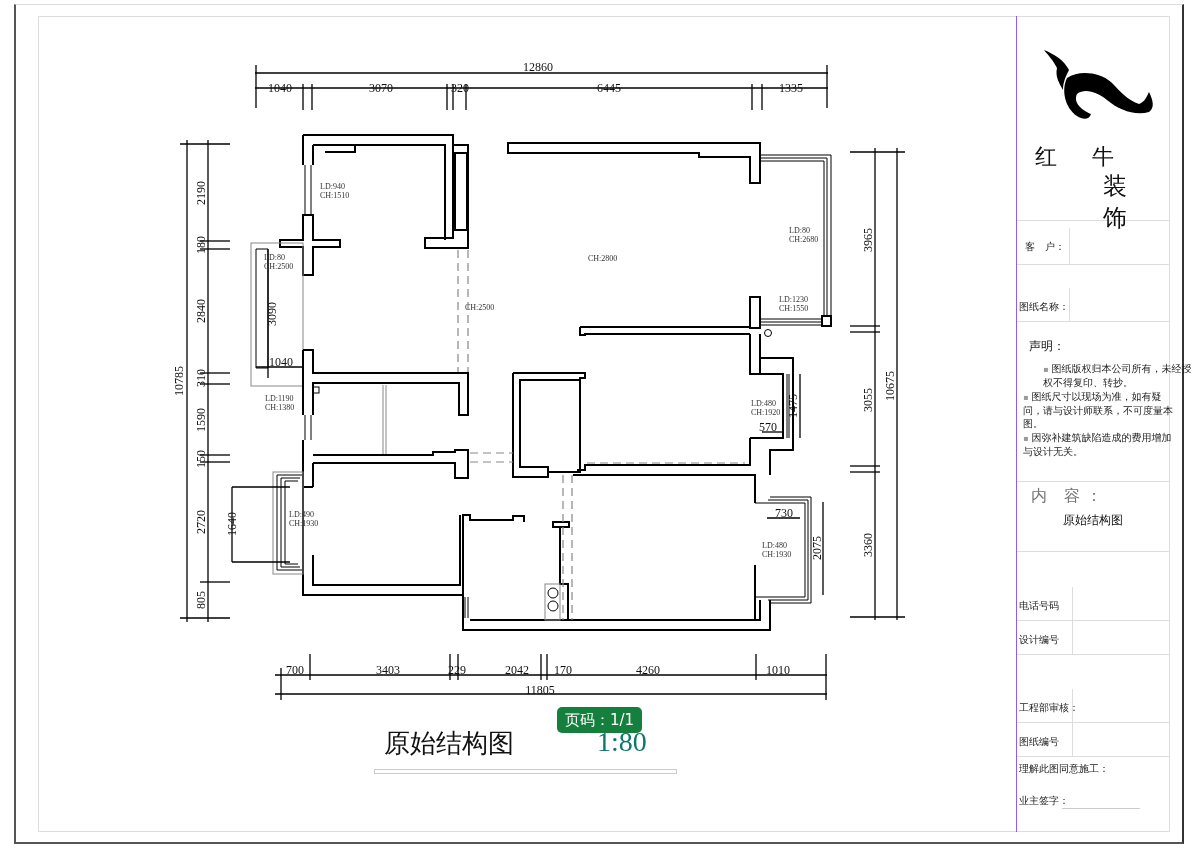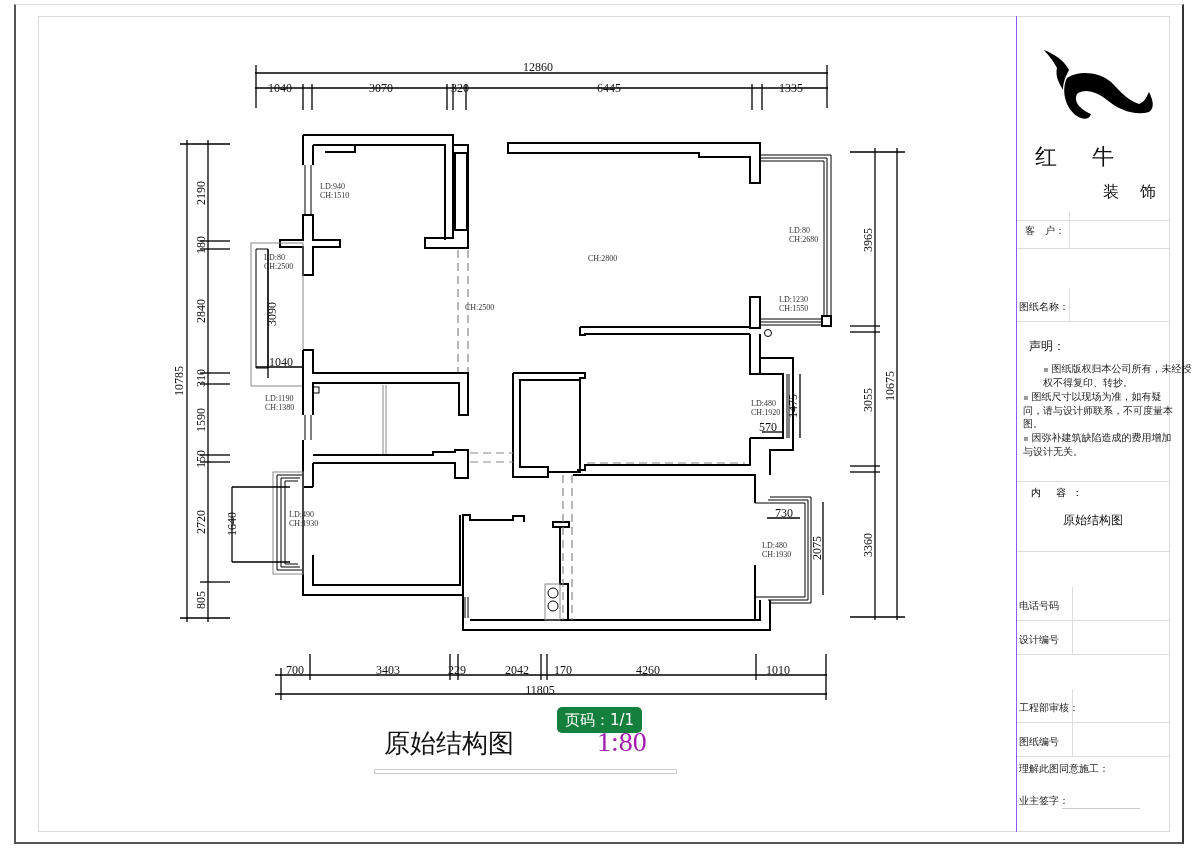--- a/index.html
+++ b/index.html
@@ -3,34 +3,34 @@
 <meta charset="utf-8">
 <style>
   html, body { margin:0; padding:0; background:#ffffff; }
   body { width:1200px; height:848px; position:relative; overflow:hidden; font-family:"DejaVu Sans", sans-serif; }
   .outer-frame { position:absolute; left:14px; top:4px; width:1170px; height:840px; border-left:2px solid #555; border-right:2px solid #333; border-bottom:2px solid #555; border-top:1px solid #ddd; box-sizing:border-box; }
   .inner-frame { position:absolute; left:38px; top:16px; width:1132px; height:816px; border:1px solid #ddd; box-sizing:border-box; }
   .title-block { position:absolute; left:1016px; top:16px; width:153px; height:816px; border-left:1px solid #8b5cf6; box-sizing:border-box; }
   .logo-area { position:absolute; left:0; top:0; width:153px; height:204px; border-bottom:1px solid #ddd; }
   .logo-svg { position:absolute; left:22px; top:32px; }
   .brand-1 { position:absolute; left:18px; top:126px; font-size:22px; letter-spacing:14px; color:#111; }
-  .brand-2 { position:absolute; left:86px; top:154px; font-size:16px; letter-spacing:8px; color:#111;margin-top:12px; }
+  .brand-2 { position:absolute; left:86px; top:154px; font-size:24px; letter-spacing:8px; color:#111; }
   .tb-row { position:absolute; left:0; width:153px; border-bottom:1px solid #ddd; box-sizing:border-box; }
   .tb-label { position:absolute; left:2px; font-size:10px; color:#222; white-space:nowrap; }
   .tb-vline { position:absolute; left:52px; top:0; bottom:0; border-left:1px solid #ddd; }
   .tb-vline2 { position:absolute; left:55px; top:0; bottom:0; border-left:1px solid #ddd; }
   .decl-title { position:absolute; left:12px; top:322px; font-size:12px; color:#111; }
   .decl-item { position:absolute; left:6px; font-size:10px; line-height:13px; color:#222; width:150px; }
   .decl-item .bullet { color:#999; font-size:8px; margin-right:3px; }
-  .content-title { position:absolute; left:14px; top:470px; font-size:10px; color:#000000; letter-spacing:6px; }
+  .content-title { position:absolute; left:14px; top:470px; font-size:16px; color:#737373; letter-spacing:6px; }
   .content-value { position:absolute; left:46px; top:496px; font-size:12px; color:#111; }
   .sign-line { position:absolute; left:45px; top:792px; width:78px; border-top:1px solid #ccc; }
   .plan-svg { position:absolute; left:0; top:0; }
   .drawing-title { position:absolute; left:384px; top:726px; font-family:"DejaVu Serif", serif; font-size:26px; color:#111; }
-  .drawing-scale { position:absolute; left:597px; top:726px; font-family:"Liberation Serif", serif; font-size:28px; color:#a21caf; }
+  .drawing-scale { position:absolute; left:597px; top:726px; font-family:"Liberation Serif", serif; font-size:28px; color:#0f766e; }
   .title-underline { position:absolute; left:374px; top:769px; width:303px; height:5px; border:1px solid #ccc; box-sizing:border-box; }
   .page-badge { position:absolute; left:557px; top:707px; width:85px; height:26px; background:#15803d; border-radius:5px; color:#fff; font-size:15px; line-height:26px; text-align:center; }
 </style>
 </head>
 <body>
 
 <div class="outer-frame"></div>
 <div class="inner-frame"></div>
 
 <svg class="plan-svg" width="1016" height="800" viewBox="0 0 1016 800" xmlns="http://www.w3.org/2000/svg">
@@ -249,21 +249,21 @@
 <div class="title-block">
   <div class="logo-area">
     <svg class="logo-svg" width="120" height="80" viewBox="0 0 120 80">
       <path d="M5,2 C15,6 25,12 30,22 C27,28 24,34 24,42 C20,35 16,28 18,20 C14,12 9,7 5,2 Z" fill="#000"></path>
       <path d="M28,30 C40,22 60,24 72,34 C80,42 88,52 100,56 C106,54 108,48 110,44 C114,52 116,60 110,64 C96,68 80,62 68,52 C58,44 46,40 38,46 C34,54 42,62 52,66 C50,72 44,72 38,68 C26,60 22,42 28,30 Z" fill="#000"></path>
     </svg>
     <div class="brand-1">红 牛</div>
     <div class="brand-2">装 饰</div>
   </div>
 
-  <div class="tb-row" style="top:196px;height:37px;">
+  <div class="tb-row" style="top:212px;height:37px;">
     <span class="tb-label" style="top:12px;left:8px;">客　户：</span>
     <div class="tb-vline"></div>
   </div>
   <div class="tb-row" style="top:272px;height:34px;">
     <span class="tb-label" style="top:12px;">图纸名称：</span>
     <div class="tb-vline"></div>
   </div>
 
   <div class="tb-row" style="top:306px;height:160px;"></div>
   <div class="decl-title">声明：</div>

